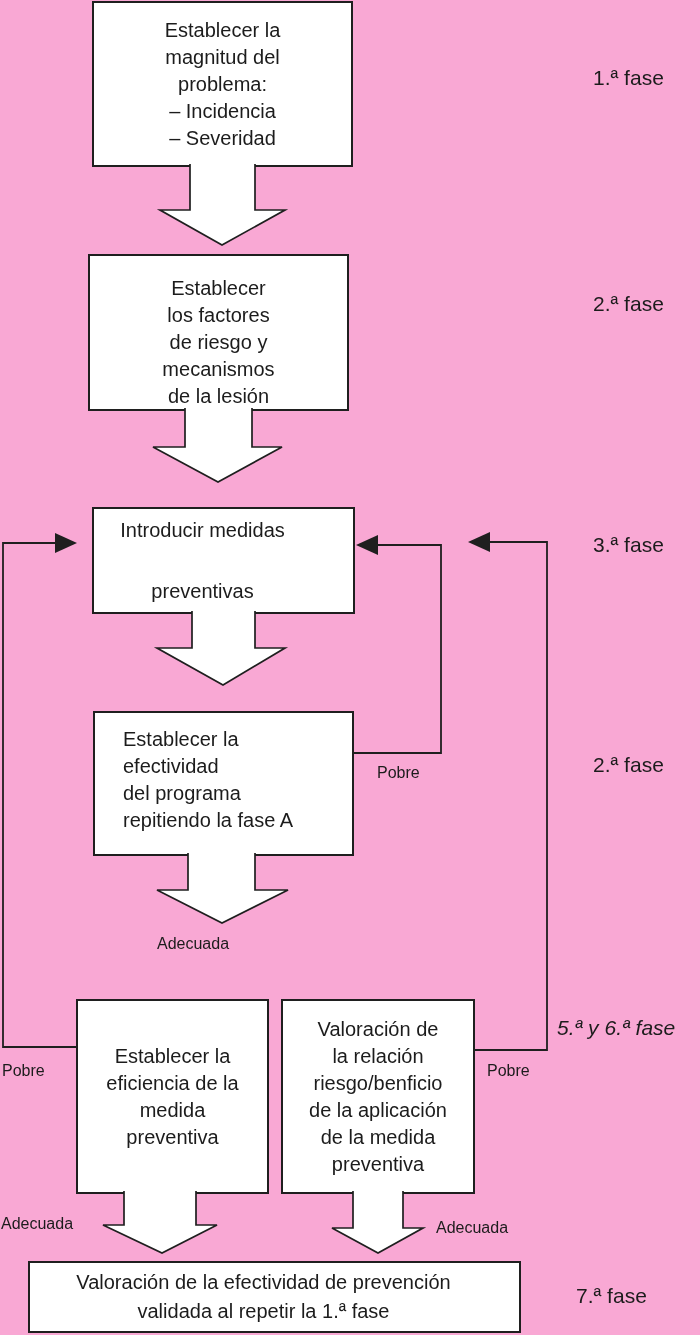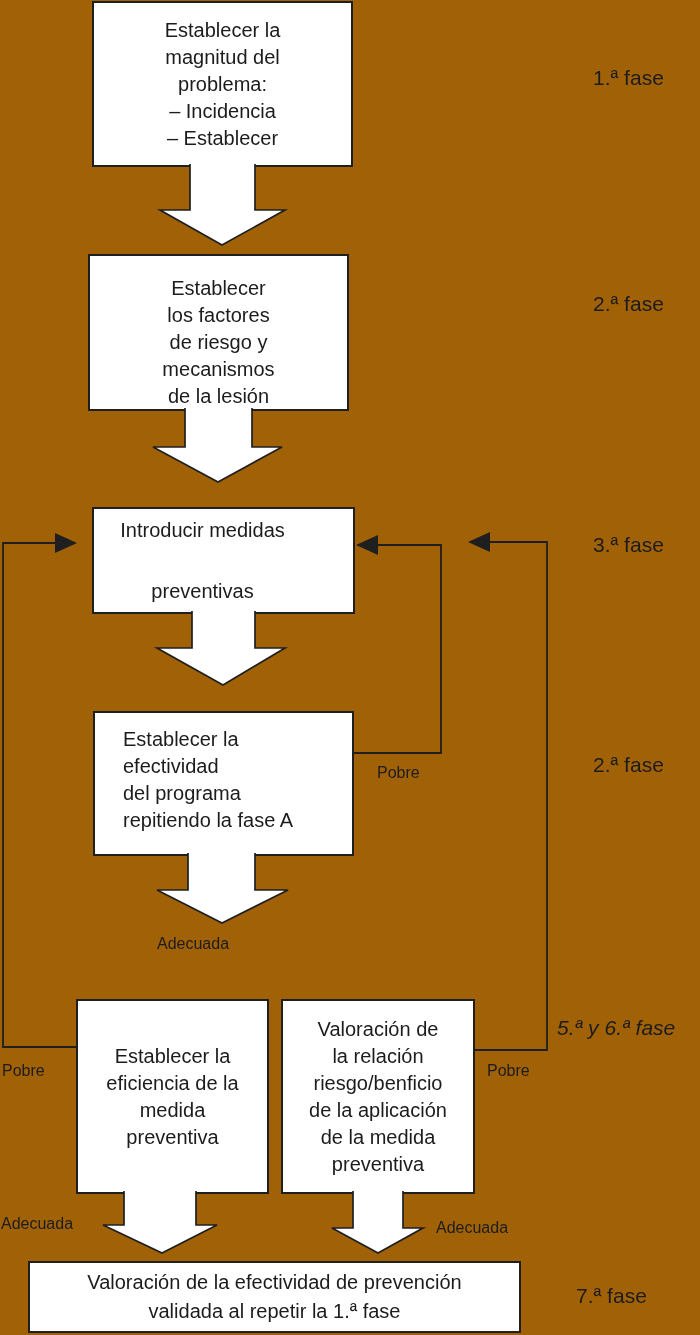--- a/index.html
+++ b/index.html
@@ -1,17 +1,17 @@
 <!DOCTYPE html>
 <html><head>
 <meta charset="utf-8">
 <style>
   html,body { margin:0; padding:0; background:#ffffff; }
   .canvas {
-    position:relative; width:700px; height:1335px; background:#a16207;
+    position:relative; width:700px; height:1335px; background:#f9a8d4;
     font-family:"Liberation Sans", sans-serif; color:#1c1c1c; overflow:hidden;
   }
   .gfx { position:absolute; left:0; top:0; }
   .txt {
     position:absolute; display:flex; flex-direction:column;
     justify-content:center; align-items:center; text-align:center;
     font-size:20px; line-height:27px;
   }
   .txt div { white-space:nowrap; }
   .txt.left-align {
@@ -59,21 +59,21 @@
       <polygon points="356,545 378,535 378,555"></polygon>
       <polygon points="468,542 490,532 490,552"></polygon>
     </g>
   </svg>
 
   <div class="txt" style="left:93px; top:2px; width:259px; height:164px;">
     <div>Establecer la</div>
     <div>magnitud del</div>
     <div>problema:</div>
     <div>– Incidencia</div>
-    <div>– Establecer</div>
+    <div>– Severidad</div>
   </div>
 
   <div class="txt" style="left:89px; top:255px; width:259px; height:155px;justify-content:flex-end;">
     <div>Establecer</div>
     <div>los factores</div>
     <div>de riesgo y</div>
     <div>mecanismos</div>
     <div>de la lesión</div>
   </div>
 
@@ -98,21 +98,21 @@
 
   <div class="txt" style="left:282px; top:1000px; width:192px; height:193px;">
     <div>Valoración de</div>
     <div>la relación</div>
     <div>riesgo/benficio</div>
     <div>de la aplicación</div>
     <div>de la medida</div>
     <div>preventiva</div>
   </div>
 
-  <div class="txt wide" style="left:29px; top:1262px; width:491px; height:70px;">
+  <div class="txt wide" style="left:18px; top:1262px; width:491px; height:70px;">
     <div>Valoración de la efectividad de prevención</div>
     <div>validada al repetir la 1.ª fase</div>
   </div>
 
   <div class="lbl" style="left:593px; top:66px;">1.ª fase</div>
   <div class="lbl" style="left:593px; top:292px;">2.ª fase</div>
   <div class="lbl" style="left:593px; top:533px;">3.ª fase</div>
   <div class="lbl" style="left:593px; top:753px;">2.ª fase</div>
   <div class="lbl" style="left:557px; top:1016px;font-style:italic;">5.ª y 6.ª fase</div>
   <div class="lbl" style="left:576px; top:1284px;">7.ª fase</div>

